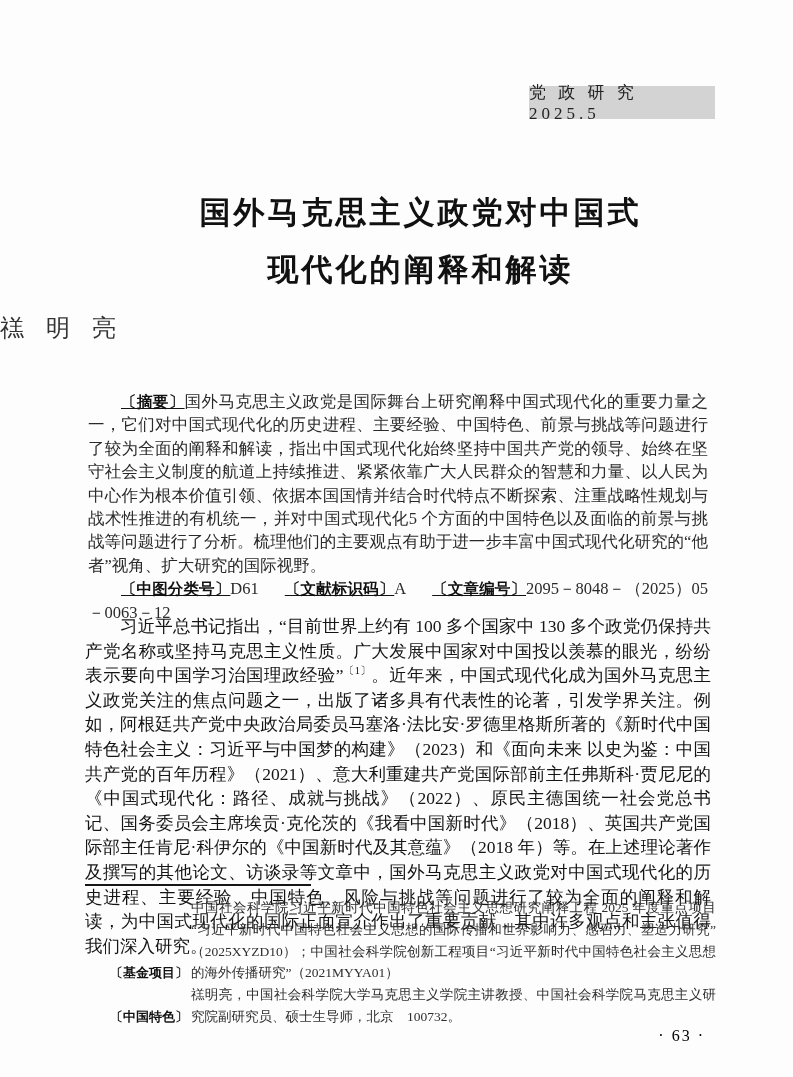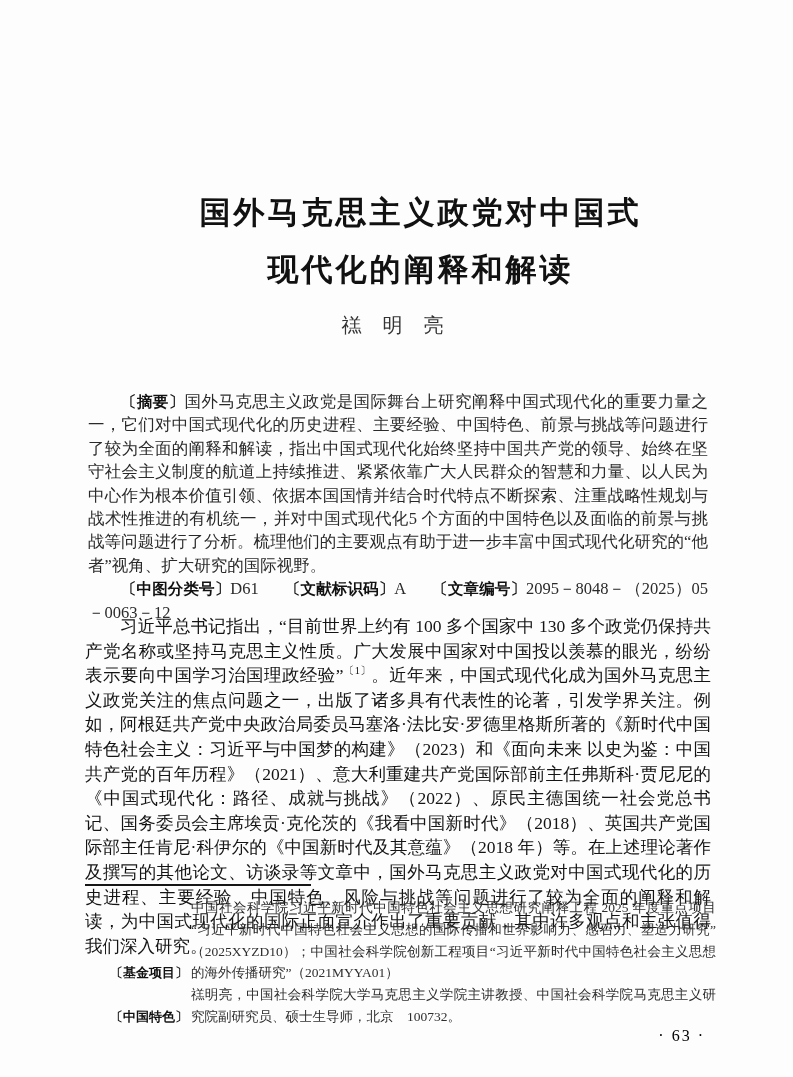--- a/index.html
+++ b/index.html
@@ -27,36 +27,36 @@
     position:absolute; left:0; top:184px; width:100%;
     text-align:center;
     font-weight:bold;
     font-size:31px; line-height:57px;
     letter-spacing:3px;
     color:#111;
   }
   .title .t-line { display:block;padding-left:48px; }
   .author {
     position:absolute; left:0; top:312px; width:100%;
-    text-align:center;
-    font-size:20px; letter-spacing:8px;
+    font-size:24px; letter-spacing:8px;
     color:#333;
   }
   
   .meta {
     position:absolute; left:88px; top:390px; width:620px;
     font-size:16.5px; line-height:23.4px;
     text-align:justify;
     color:#2a2a2a;
   }
   .meta p { text-indent:2em; margin:0; }
   .lab {
     font-family:"Liberation Sans","DejaVu Sans",sans-serif;
     font-weight:bold; color:#111;
     font-size:15.5px;
+    text-decoration:underline;
   }
   .cls-gap { display:inline-block; width:26px; }
   
   .body-text {
     position:absolute; left:85px; top:614px; width:626px;
     font-size:17.5px; line-height:24.6px;
     text-align:justify;
     color:#141414;
   }
   .body-text p { text-indent:2em; margin:0; }
@@ -86,20 +86,23 @@
     position:absolute; top:1027px; right:88px;
     font-size:16px; letter-spacing:2px;
     color:#000000;
   }
 </style>
 </head>
 <body>
 
 <div class="page">
 
+  <div class="header-box">
+    <span>党 政 研 究  2025.5</span>
+  </div>
 
   <h1 class="title">
     <span class="t-line">国外马克思主义政党对中国式</span>
     <span class="t-line">现代化的阐释和解读</span>
   </h1>
 
   <div class="author">禚 明 亮</div>
 
   <section class="meta">
     <p><b class="lab">〔摘要〕</b><span>国外马克思主义政党是国际舞台上研究阐释中国式现代化的重要力量之一，它们对中国式现代化的历史进程、主要经验、中国特色、前景与挑战等问题进行了较为全面的阐释和解读，指出中国式现代化始终坚持中国共产党的领导、始终在坚守社会主义制度的航道上持续推进、紧紧依靠广大人民群众的智慧和力量、以人民为中心作为根本价值引领、依据本国国情并结合时代特点不断探索、注重战略性规划与战术性推进的有机统一，并对中国式现代化5 个方面的中国特色以及面临的前景与挑战等问题进行了分析。梳理他们的主要观点有助于进一步丰富中国式现代化研究的“他者”视角、扩大研究的国际视野。</span></p>

